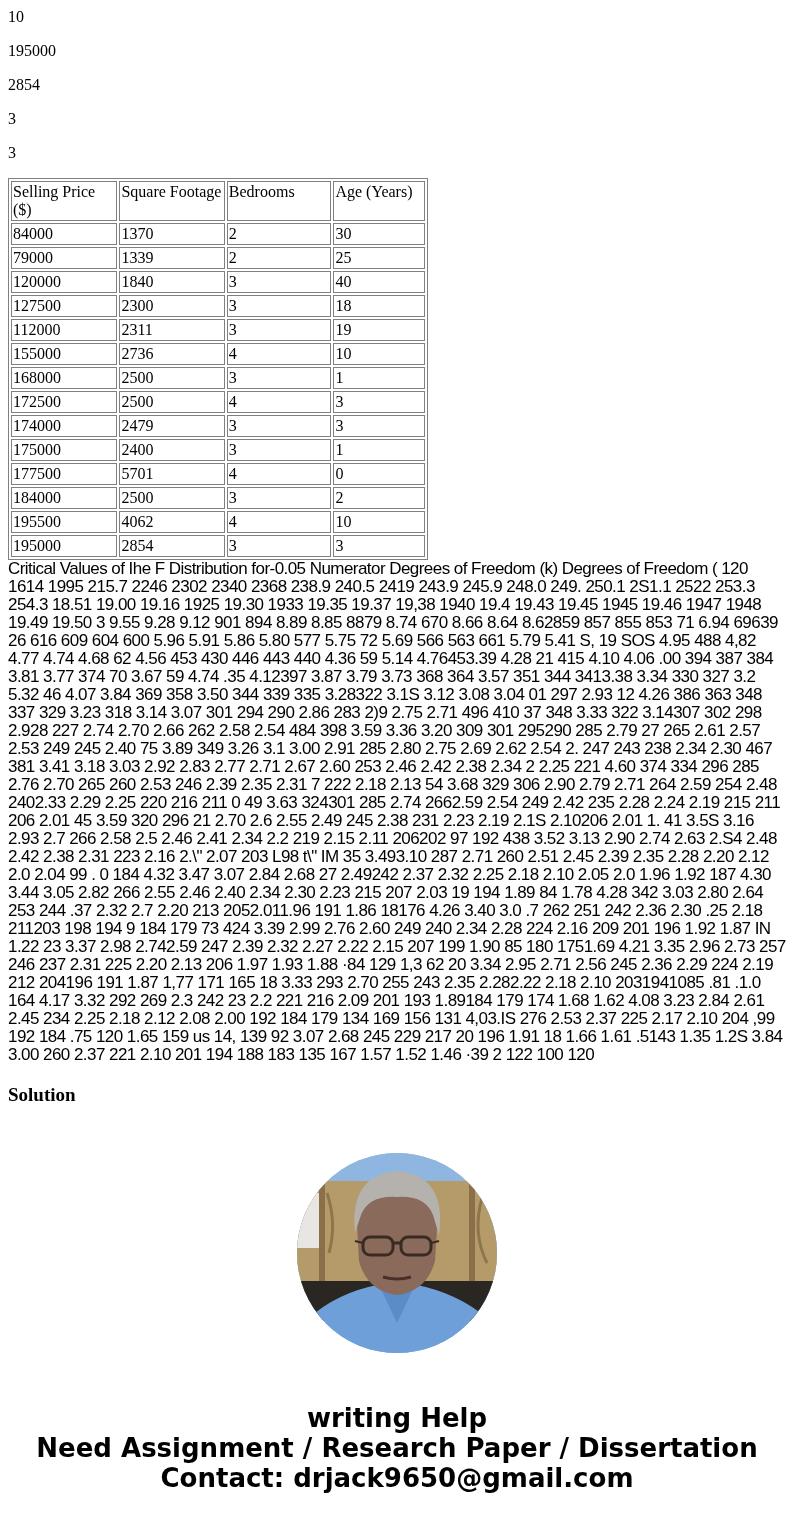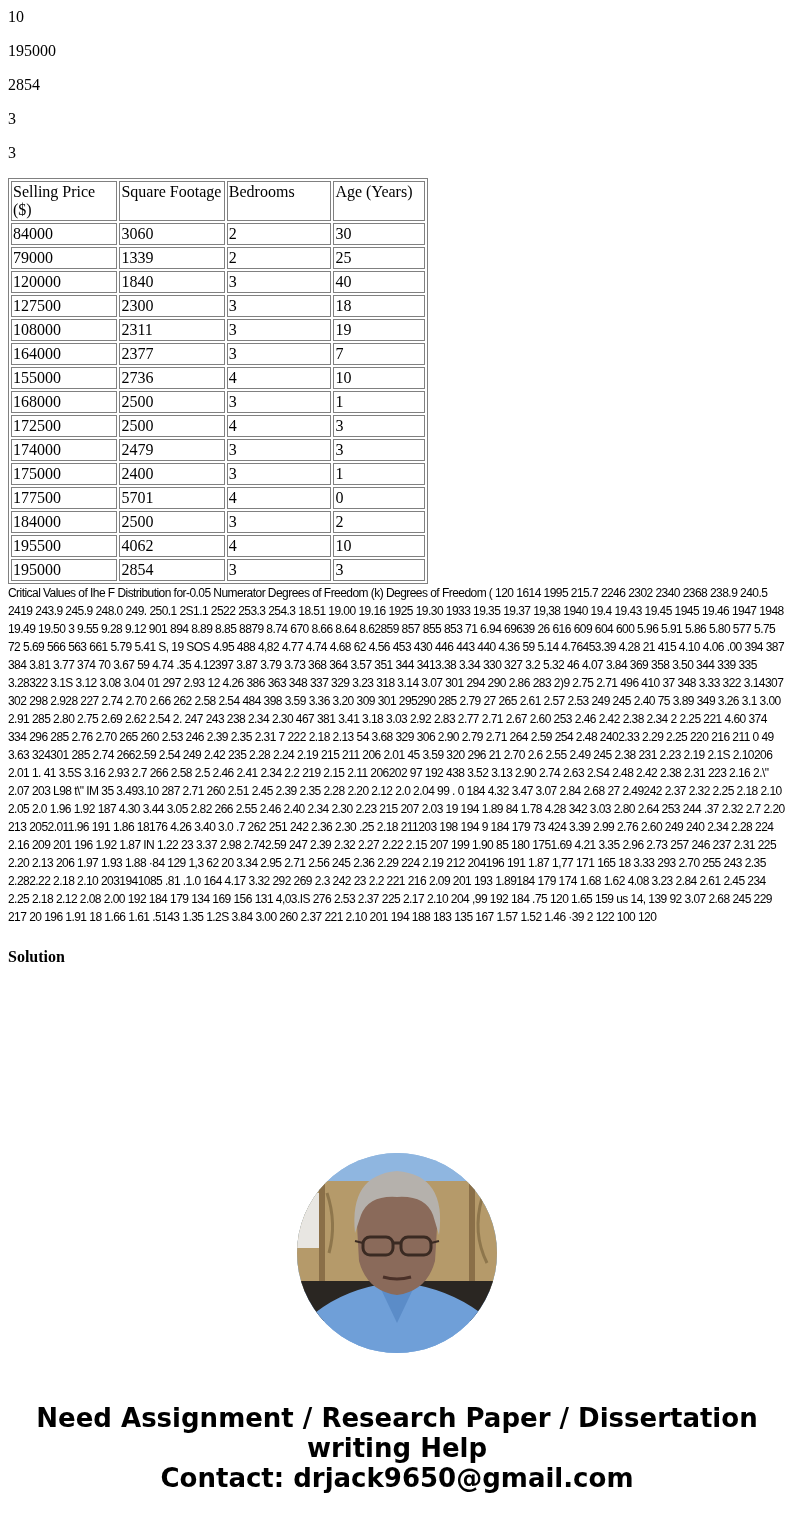--- a/index.html
+++ b/index.html
@@ -44,31 +44,31 @@
     table.data tr.header td {
       height: 36px;
     }
     .col1 { width: 103px; }
     .col2 { width: 102px; }
     .col3 { width: 101px; }
     .col4 { width: 88px; }
     .ftable-text {
       font-family: "Liberation Sans", sans-serif;
       font-stretch: condensed;
-      font-size: 12px;
+      font-size: 17px;
       line-height: 18px;
       letter-spacing: -0.55px;
       margin: 0;
       word-spacing: 0px;
       transform-origin: 0 0;
     }
     h3.solution {
       font-family: "Liberation Serif", serif;
       font-weight: bold;
-      font-size: 16px;
+      font-size: 19px;
       margin: 20px 0 0 0;
       line-height: 22px;
     }
     .avatar-wrap {
       position: absolute;
       left: 297px;
       top: 1153px;
       width: 200px;
       height: 200px;
       border-radius: 50%;
@@ -101,21 +101,21 @@
   <table class="data">
     <tbody id="table-body">
       <tr class="header">
         <td class="col1">Selling Price ($)</td>
         <td class="col2">Square Footage</td>
         <td class="col3">Bedrooms</td>
         <td class="col4">Age (Years)</td>
       </tr>
     <tr>
           <td class="col1">84000</td>
-          <td class="col2">3060</td>
+          <td class="col2">1370</td>
           <td class="col3">2</td>
           <td class="col4">30</td>
         </tr>
         <tr>
           <td class="col1">79000</td>
           <td class="col2">1339</td>
           <td class="col3">2</td>
           <td class="col4">25</td>
         </tr>
         <tr>
@@ -124,30 +124,24 @@
           <td class="col3">3</td>
           <td class="col4">40</td>
         </tr>
         <tr>
           <td class="col1">127500</td>
           <td class="col2">2300</td>
           <td class="col3">3</td>
           <td class="col4">18</td>
         </tr>
         <tr>
-          <td class="col1">108000</td>
+          <td class="col1">112000</td>
           <td class="col2">2311</td>
           <td class="col3">3</td>
           <td class="col4">19</td>
-        </tr>
-        <tr>
-          <td class="col1">164000</td>
-          <td class="col2">2377</td>
-          <td class="col3">3</td>
-          <td class="col4">7</td>
         </tr>
         <tr>
           <td class="col1">155000</td>
           <td class="col2">2736</td>
           <td class="col3">4</td>
           <td class="col4">10</td>
         </tr>
         <tr>
           <td class="col1">168000</td>
           <td class="col2">2500</td>
@@ -220,16 +214,16 @@
     <rect x="66" y="84" width="30" height="18" rx="7" fill="none" stroke="#3a2a22" stroke-width="3"></rect>
     <rect x="104" y="84" width="30" height="18" rx="7" fill="none" stroke="#3a2a22" stroke-width="3"></rect>
     <line x1="96" y1="90" x2="104" y2="90" stroke="#3a2a22" stroke-width="3"></line>
     <line x1="66" y1="90" x2="58" y2="88" stroke="#3a2a22" stroke-width="2"></line>
     <line x1="134" y1="90" x2="142" y2="88" stroke="#3a2a22" stroke-width="2"></line>
     <path d="M86 124 Q100 128 114 124" stroke="#4a3028" stroke-width="3" fill="none"></path>
   </svg>
 </div>
 
 <div class="footer">
+  <div>writing Help</div>
   <div>Need Assignment / Research Paper / Dissertation</div>
-  <div>writing Help</div>
   <div>Contact: drjack9650@gmail.com</div>
 </div>
 
 </body></html>

